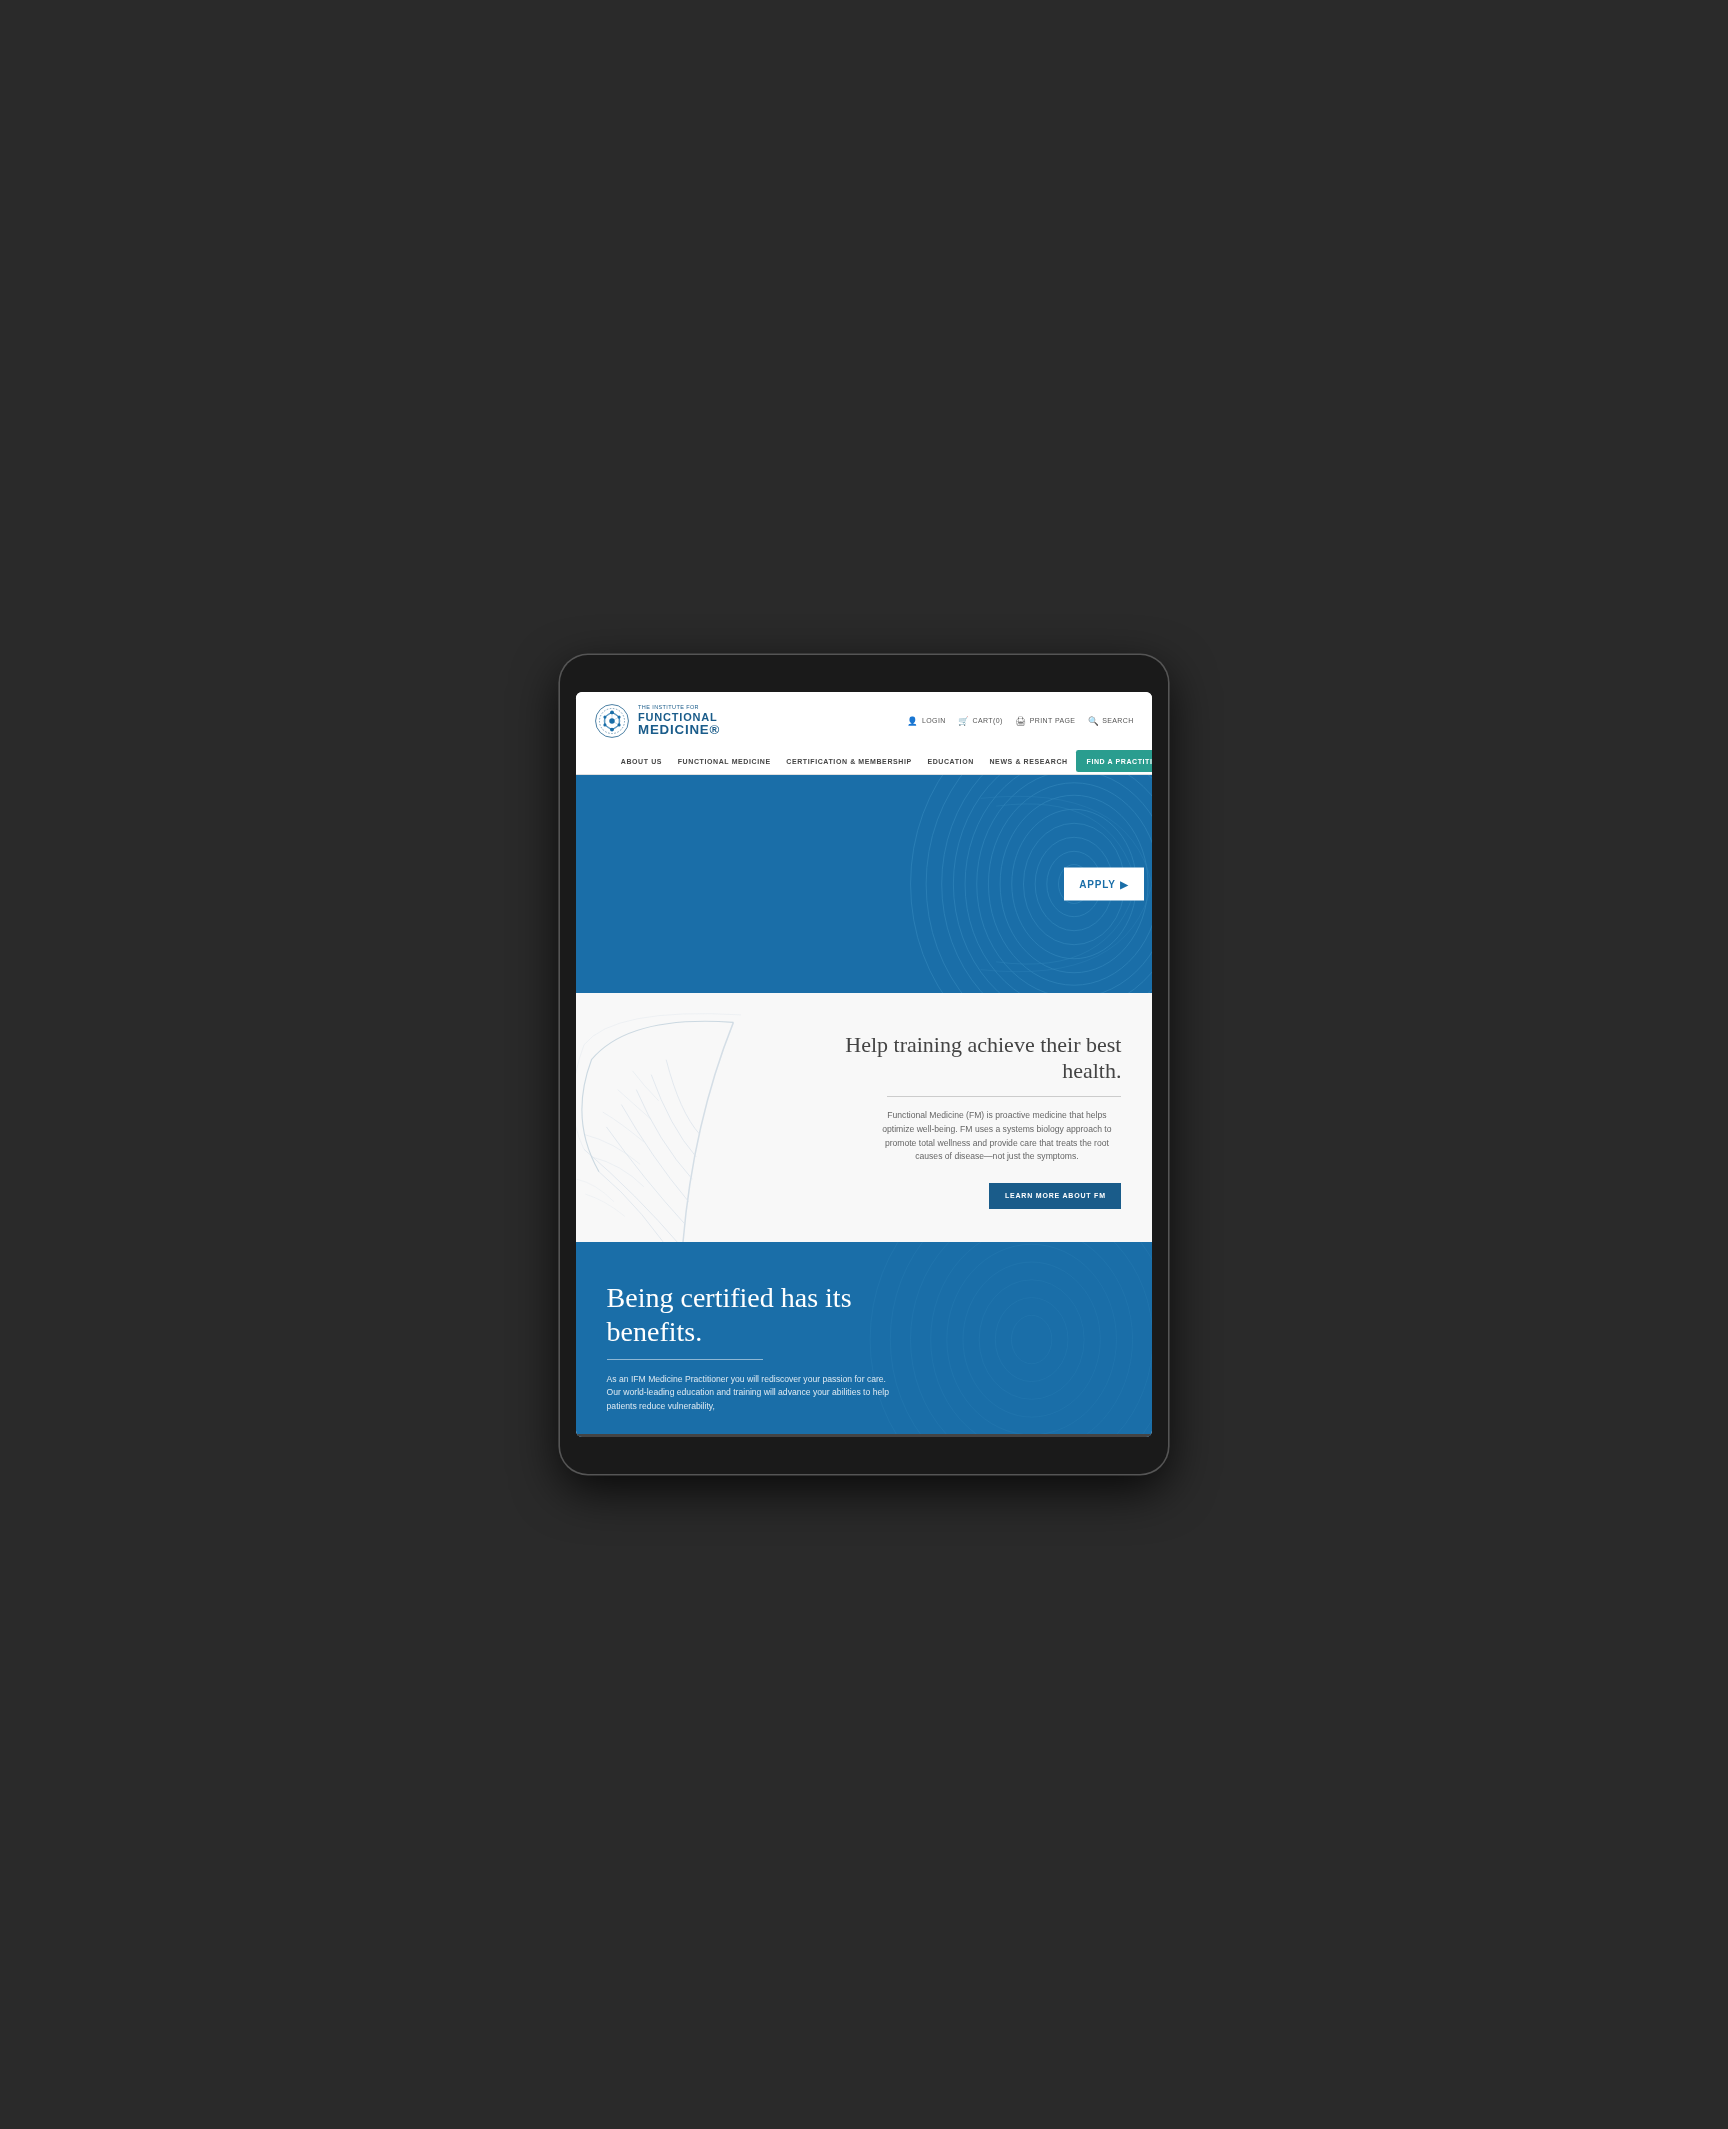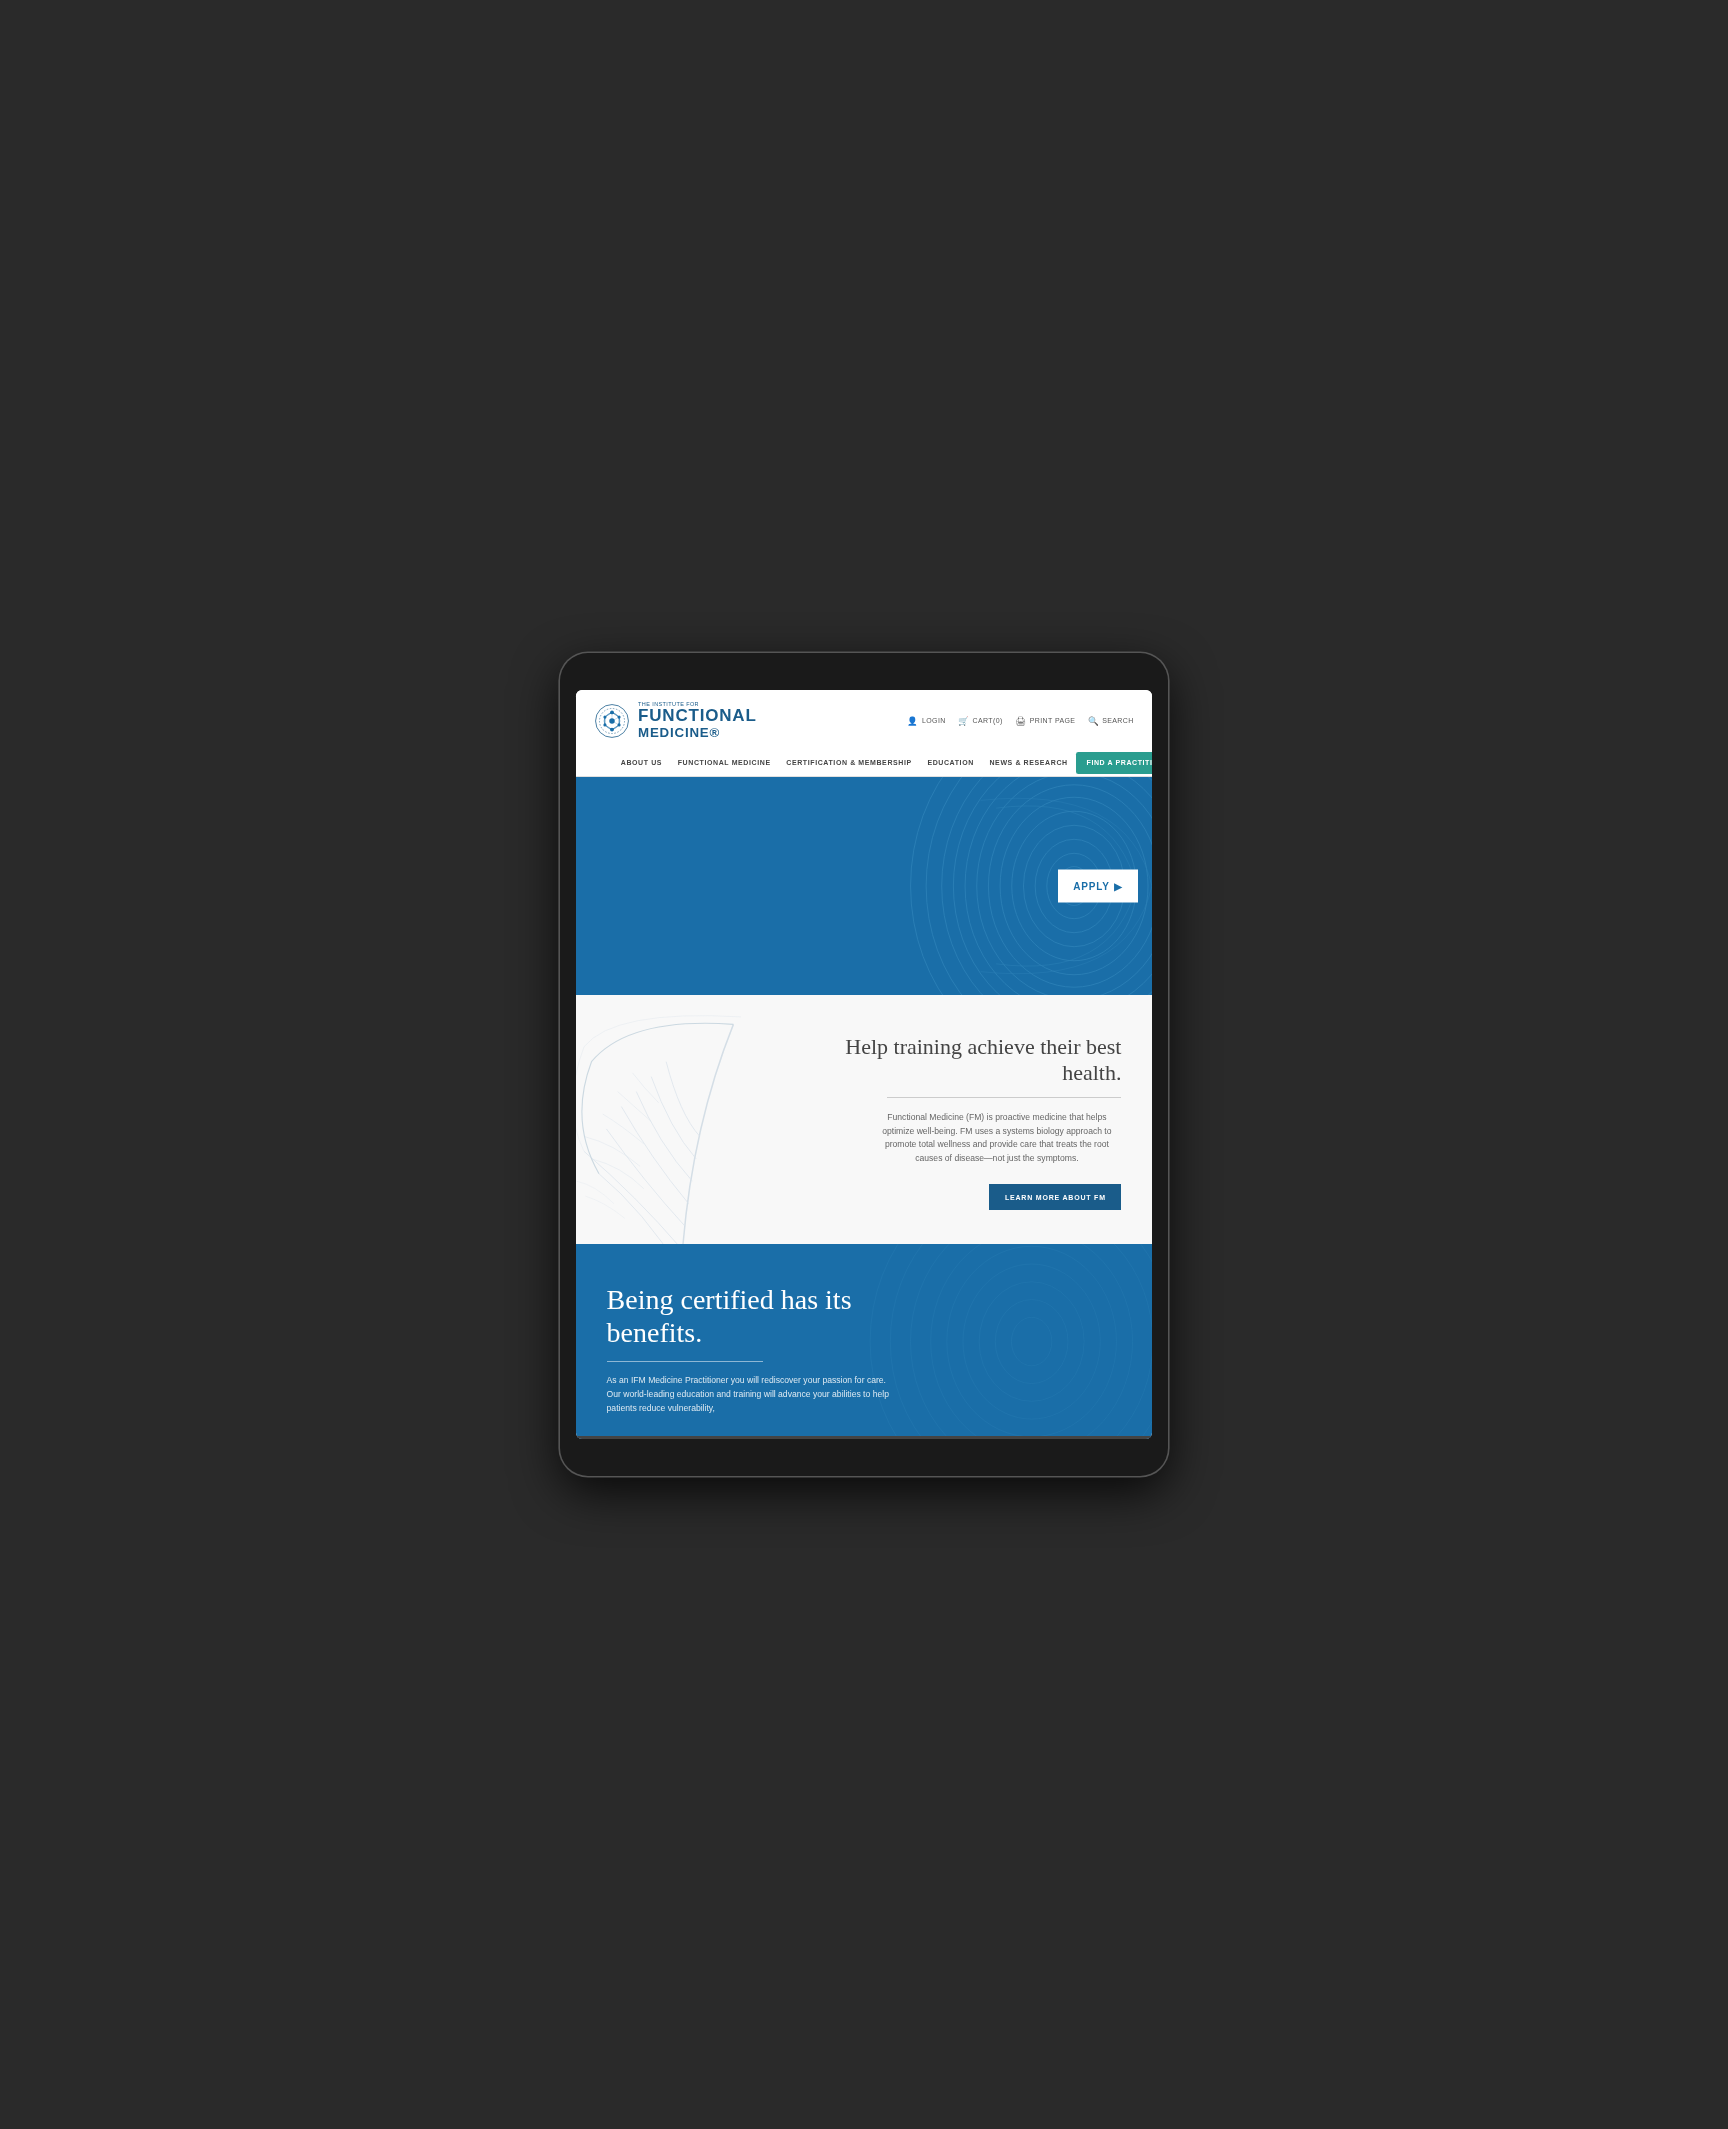--- a/index.html
+++ b/index.html
@@ -62,21 +62,21 @@
 
     .logo-text .institute {
       font-size: 5.5px;
       color: #1a5c8a;
       font-family: Arial, sans-serif;
       letter-spacing: 0.4px;
       text-transform: uppercase;
     }
 
     .logo-text .functional {
-      font-size: 17px;
+      font-size: 11px;
       font-weight: 700;
       color: #1a5c8a;
       font-family: Arial, sans-serif;
       text-transform: uppercase;
       letter-spacing: 0.8px;
     }
 
     .logo-text .medicine {
       font-size: 13.3px;
       font-weight: 700;
@@ -187,21 +187,21 @@
     .hero-subtitle {
       font-size: 11.7px;
       color: #fff;
       font-family: Georgia, serif;
       font-weight: 400;
       line-height: 1.5;
     }
 
     .apply-btn {
       position: absolute;
-      right: 14px;
+      right: 8px;
       top: 50%;
       transform: translateY(-50%);
       background: #fff;
       color: #1a6ea8;
       padding: 11px 15.6px;
       font-size: 10px;
       font-weight: 700;
       font-family: Arial, sans-serif;
       text-transform: uppercase;
       letter-spacing: 0.8px;

